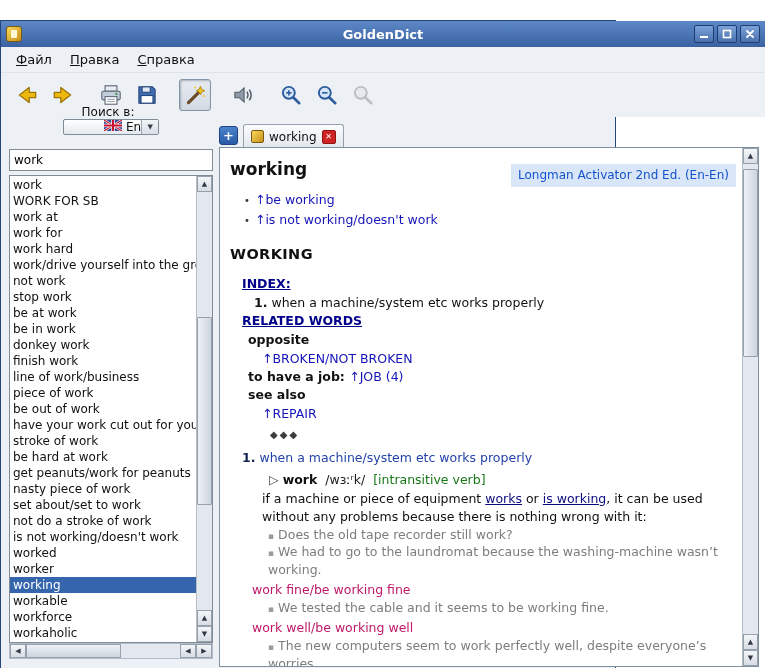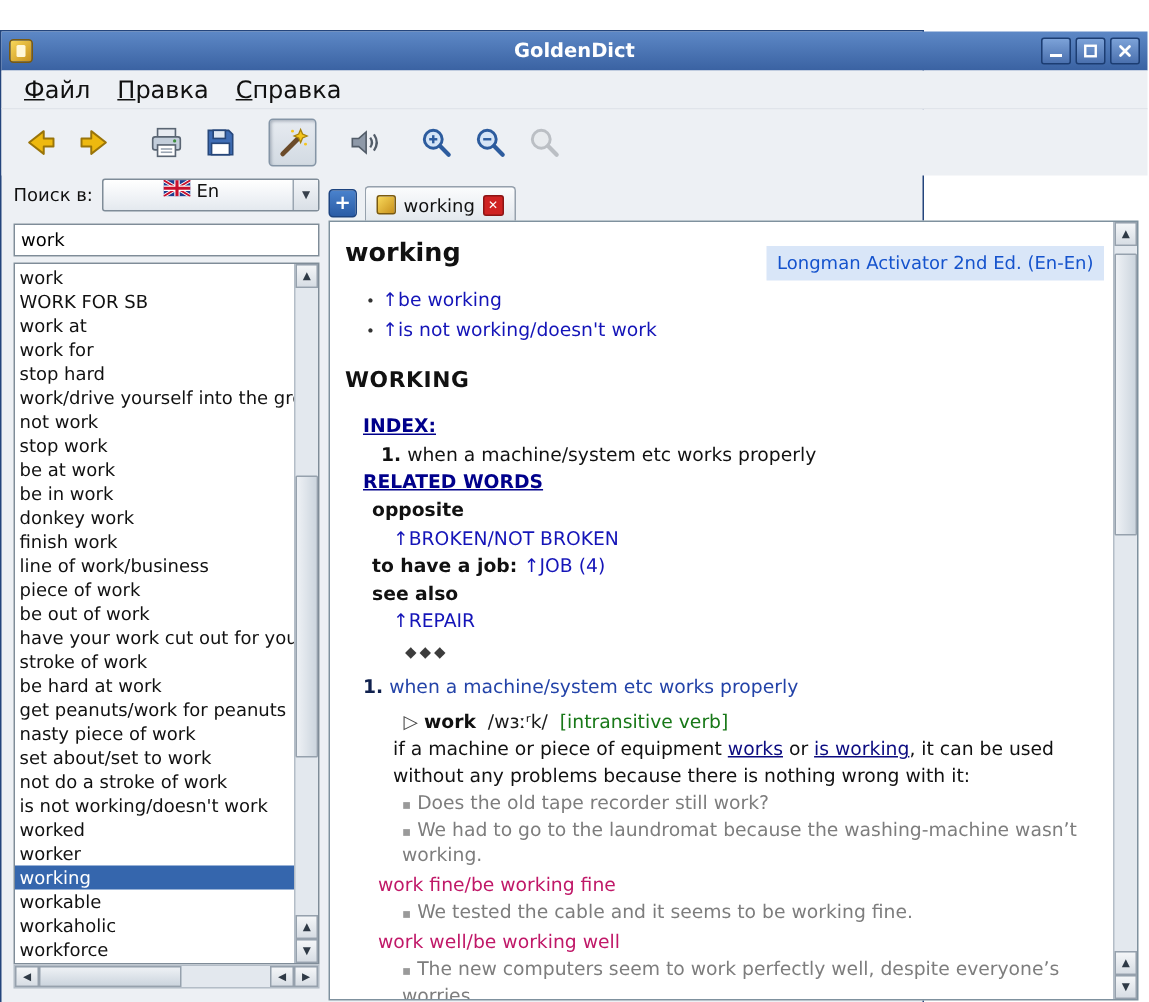--- a/index.html
+++ b/index.html
@@ -18,35 +18,35 @@
   .title-text { position:absolute; left:0; right:0; text-align:center; color:#ffffff;
     font-weight:bold; font-size:13px; pointer-events:none; }
   .win-buttons { margin-left:auto; display:flex; gap:3px; z-index:2; }
   .win-btn { width:20px; height:18px; border:1px solid #1c3d72; border-radius:2px;
     background:linear-gradient(#7ca2d8,#4a70ae); display:flex; align-items:center; justify-content:center; }
   .win-btn svg { display:block; }
 
   
   .menubar { position:absolute; left:0; top:26px; width:764px; height:26px;
     display:flex; align-items:center; padding-left:6px; background:#edf0f4; border-bottom:1px solid #e0e4ea; }
-  .menu-item { display:inline-block; padding:4px 9px; font-size:16px; color:#101010; }
+  .menu-item { display:inline-block; padding:4px 9px; font-size:13px; color:#101010; }
   .menu-item::first-letter { text-decoration:underline; }
 
   
   .toolbar { position:absolute; left:0; top:52px; width:764px; height:44px;
     display:flex; align-items:center; padding-left:10px; gap:4px; background:#edf0f4; }
   .tb-btn { width:32px; height:32px; display:flex; align-items:center; justify-content:center;
     border:1px solid transparent; border-radius:3px; background:transparent; }
   .tb-btn.pressed { border:1px solid #8595a6; background:linear-gradient(#e7ebf1,#d2dae2);
     box-shadow:inset 1px 1px 2px rgba(60,75,95,.35); }
   .tb-btn.disabled { opacity:.5; }
   .tb-gap { width:8px; }
 
   
-  .search-row { position:absolute; left:8px; top:98px; width:204px; height:22px; display:flex; align-items:center; }
+  .search-row { position:absolute; left:8px; top:84px; width:204px; height:22px; display:flex; align-items:center;flex-direction:column; }
   .search-label { font-size:12px; margin-right:6px; white-space:nowrap; }
   .combo { height:22px; flex:1; display:flex; align-items:flex-start; border:1px solid #7f8c98;
     background:linear-gradient(#ffffff,#e4e9ef); border-radius:2px;padding-left:36px; }
   .combo-flag { margin:0 4px 0 4px; line-height:0; }
   .combo-value { flex:1; font-size:12px; }
   .combo-arrow { width:17px; align-self:stretch; border-left:1px solid #9aa5b1;
     display:flex; align-items:center; justify-content:center;
     background:linear-gradient(#f3f5f8,#d9dfe6); font-size:7px; color:#37404b; }
 
   .search-input { position:absolute; left:8px; top:128px; width:204px; height:22px;
@@ -244,21 +244,21 @@
   </div>
 
   <input class="search-input" value="work" style="">
 
   <div class="wordlist">
     <div class="wl-items">
       <div class="wl-item">work</div>
       <div class="wl-item">WORK FOR SB</div>
       <div class="wl-item">work at</div>
       <div class="wl-item">work for</div>
-      <div class="wl-item">stop hard</div>
+      <div class="wl-item">work hard</div>
       <div class="wl-item">work/drive yourself into the ground</div>
       <div class="wl-item">not work</div>
       <div class="wl-item">stop work</div>
       <div class="wl-item">be at work</div>
       <div class="wl-item">be in work</div>
       <div class="wl-item">donkey work</div>
       <div class="wl-item">finish work</div>
       <div class="wl-item">line of work/business</div>
       <div class="wl-item">piece of work</div>
       <div class="wl-item">be out of work</div>
@@ -267,22 +267,22 @@
       <div class="wl-item">be hard at work</div>
       <div class="wl-item">get peanuts/work for peanuts</div>
       <div class="wl-item">nasty piece of work</div>
       <div class="wl-item">set about/set to work</div>
       <div class="wl-item">not do a stroke of work</div>
       <div class="wl-item">is not working/doesn't work</div>
       <div class="wl-item">worked</div>
       <div class="wl-item">worker</div>
       <div class="wl-item selected">working</div>
       <div class="wl-item">workable</div>
+      <div class="wl-item">workforce</div>
       <div class="wl-item">workaholic</div>
-      <div class="wl-item">workforce</div>
     </div>
     <div class="vscroll">
       <div class="sb-btn">▲</div>
       <div class="sb-track">
         <div class="sb-thumb-v" style="top:30%; height:45%;"></div>
       </div>
       <div class="sb-btn">▲</div>
       <div class="sb-btn">▼</div>
     </div>
   </div>

